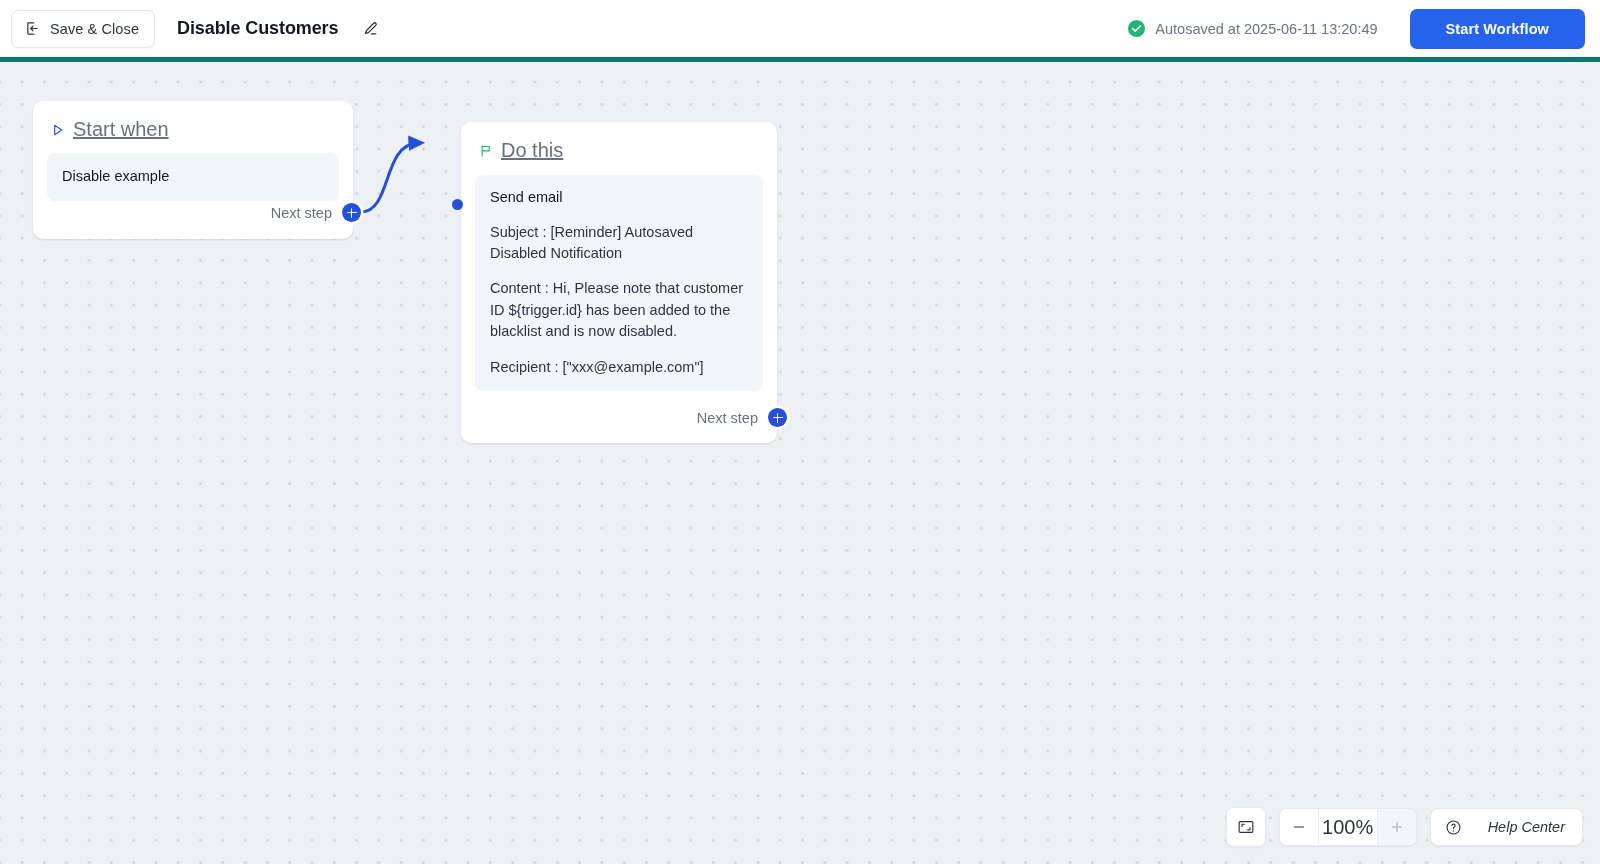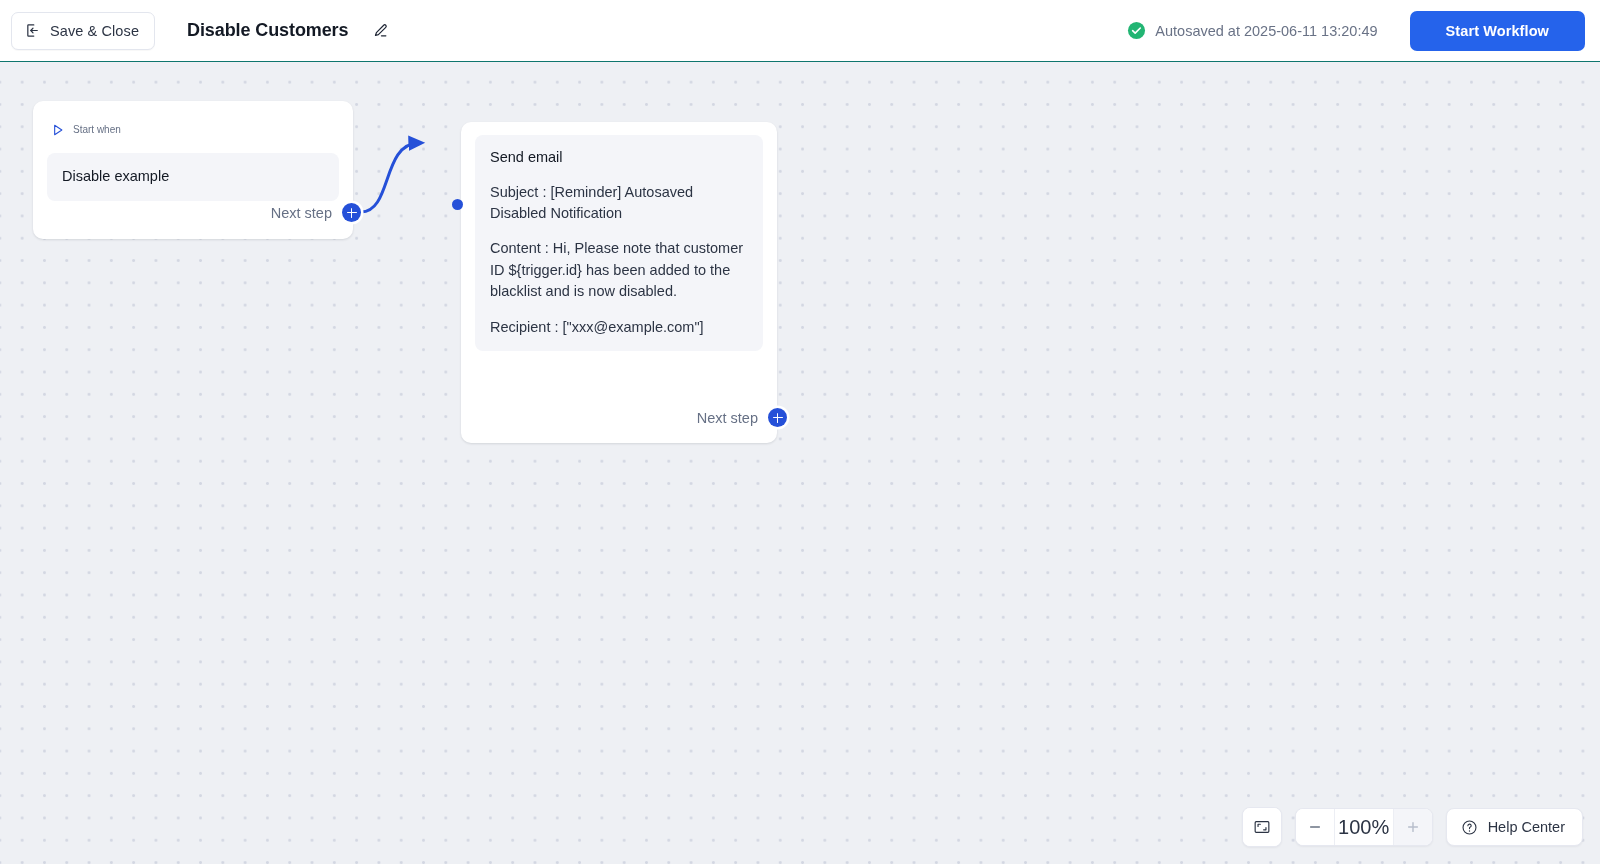--- a/index.html
+++ b/index.html
@@ -20,21 +20,21 @@
     overflow: hidden;
   }
 
   
   .topbar {
     position: absolute;
     top: 0; left: 0;
     width: 1600px;
     height: 62px;
     background: #ffffff;
-    border-bottom: 1px solid #0f766e;
+    border-bottom: 5px solid #0f766e;
     display: flex;
     align-items: center;
     z-index: 40;
   }
 
   .save-close-btn {
     margin-left: 11px;
     height: 38px;
     padding: 0 15px 0 12px;
     display: flex;
@@ -47,21 +47,21 @@
     box-shadow: 0 1px 1px rgba(16,24,40,0.03);
   }
   .save-close-label {
     font-size: 14.5px;
     color: #2c3444;
     letter-spacing: .1px;
     white-space: nowrap;
   }
 
   .doc-title-wrap {
-    margin-left: 32px;
+    margin-left: 22px;
     display: flex;
     align-items: center;
     gap: 21px;
   }
   .doc-title {
     font-size: 18px;
     font-weight: bold;
     color: #131924;
     letter-spacing: -.1px;
     white-space: nowrap;
@@ -151,22 +151,23 @@
   }
 
   .node-head {
     display: flex;
     align-items: center;
     gap: 8px;
     padding: 17px 18px 0 18px;
     height: 40px;
   }
   .node-head-label {
-    font-size: 10px;
+    font-size: 20px;
     color: #667085;
+    text-decoration: underline;
   }
 
   .node-panel {
     margin: 13px 14px 0 14px;
     background: #f4f5f9;
     border-radius: 8px;
     padding: 13px 15px;
   }
   .node-panel-trigger {
     margin-top: 12px;
@@ -276,26 +277,27 @@
     border-left: 1px solid #eceef4;
     border-right: 1px solid #eceef4;
     user-select: none;
   }
 
   .help-btn {
     height: 38px;
     padding: 0 17px 0 14px;
     display: flex;
     align-items: center;
-    gap: 10px;
+    gap: 26px;
     background: #ffffff;
     border: 1px solid #e6e8f0;
     border-radius: 8px;
     cursor: pointer;
     box-shadow: 0 1px 2px rgba(16,24,40,0.05);
+    font-style: italic;
   }
   .help-label {
     font-size: 14.5px;
     color: #2c3444;
     white-space: nowrap;
   }
 </style>
 </head>
 <body>
 
@@ -364,20 +366,29 @@
         <div class="panel-title">Disable example</div>
       </div>
       <div class="next-step-row next-step-row-trigger">
         <span class="next-step-label">Next step</span>
         <button class="plus-btn"></button>
       </div>
     </div>
 
     <div class="node node-action">
       <div class="in-dot"></div>
+      <div class="node-head">
+        <span style="display:flex;">
+          <svg width="14" height="14" viewBox="0 0 16 16" fill="none">
+            <path d="M3.6 2.2v11.6" stroke="#22b573" stroke-width="1.3" stroke-linecap="round"></path>
+            <path d="M3.6 2.8h8.1v5.1H3.6" stroke="#22b573" stroke-width="1.3" stroke-linejoin="round"></path>
+          </svg>
+        </span>
+        <span class="node-head-label">Do this</span>
+      </div>
       <div class="node-panel">
         <div class="panel-title">Send email</div>
         <div class="panel-field">Subject : [Reminder] Autosaved Disabled Notification</div>
         <div class="panel-field">Content : Hi, Please note that customer ID ${trigger.id} has been added to the blacklist and is now disabled.</div>
         <div class="panel-field">Recipient : ["xxx@example.com"]</div>
       </div>
       <div class="next-step-row next-step-row-action">
         <span class="next-step-label">Next step</span>
         <button class="plus-btn"></button>
       </div>

